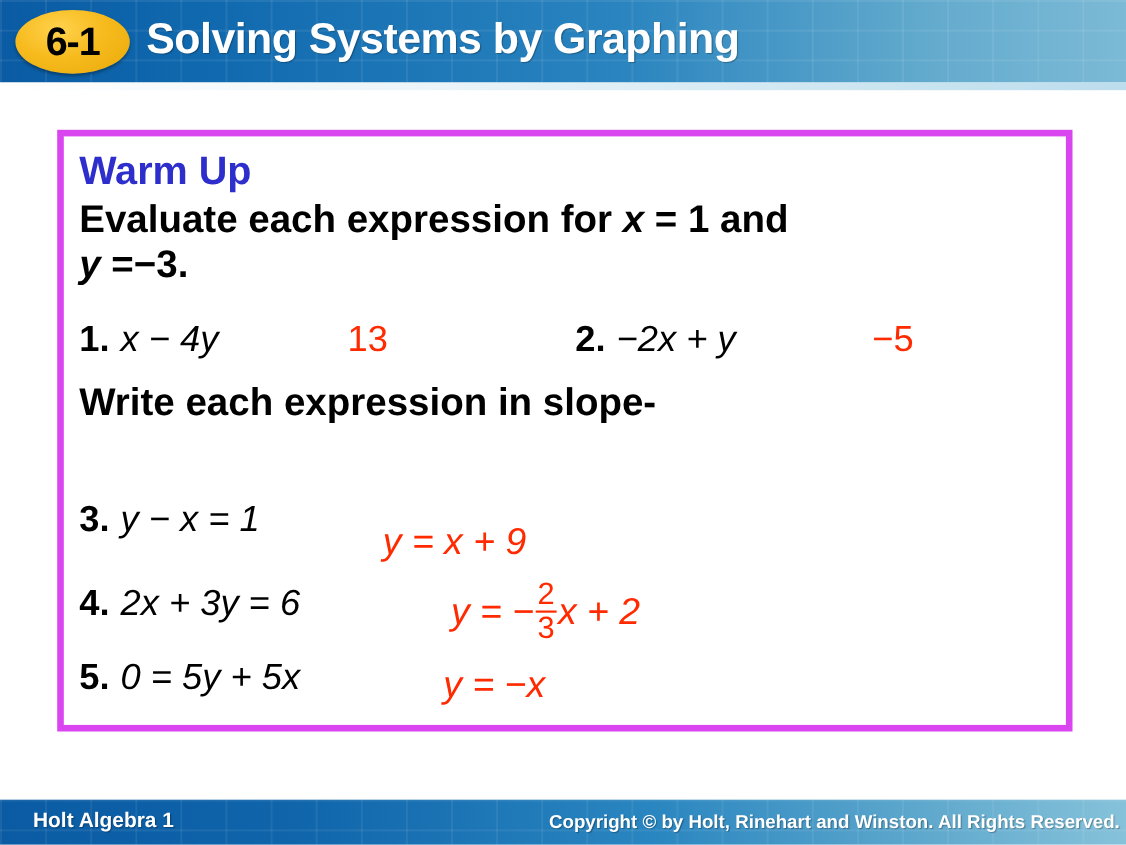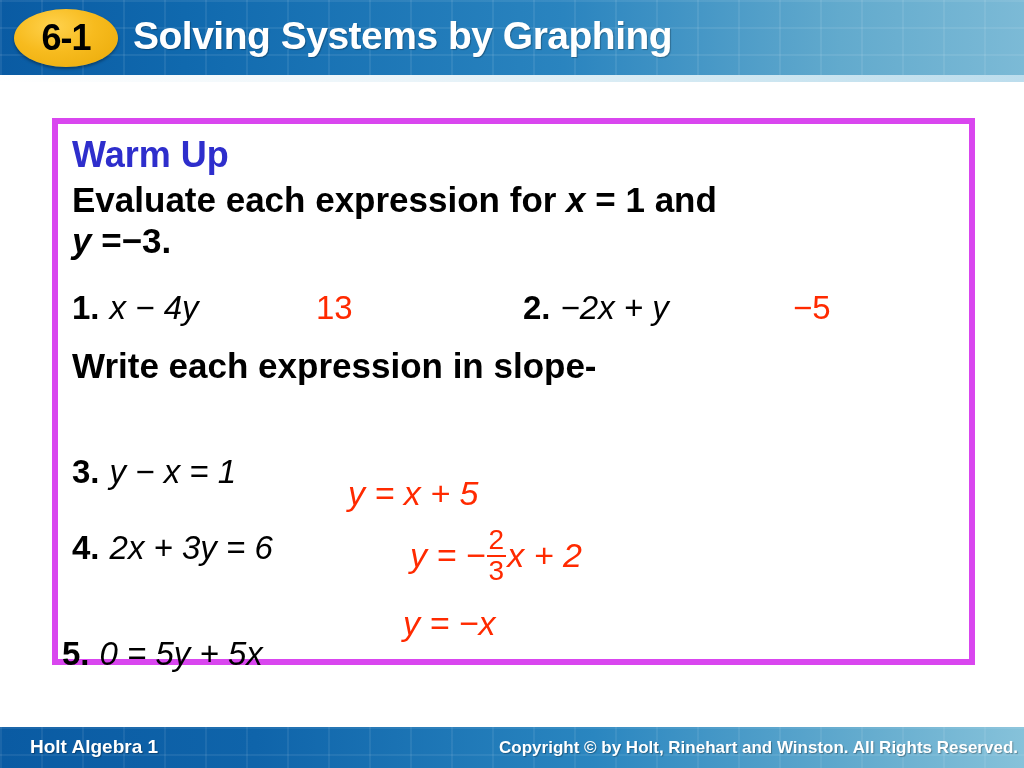--- a/index.html
+++ b/index.html
@@ -129,21 +129,21 @@
   #q1-ans { left: 258px; top: 165px; }
   #q2 { left: 465px; top: 165px; }
   #q2-ans { left: 735px; top: 165px; }
 
   #q3 { left: 14px; top: 329px; }
   #q3-ans { left: 290px; top: 350px; }
 
   #q4 { left: 14px; top: 405px; }
   #q4-ans { left: 352px; top: 405px; }
 
-  #q5 { left: 4px; top: 472px; margin-top: 39px; }
+  #q5 { left: 14px; top: 472px; }
   #q5-ans { left: 345px; top: 480px; }
 
   .answer {
     position: absolute;
     white-space: nowrap;
     color: #FF2A00;
     font-size: 33px;
     font-weight: normal;
   }
   .answer.big { font-size: 34px; }
@@ -241,21 +241,21 @@
 
   <div class="qrow" id="q1"><span class="qnum">1.</span><span class="qexpr it" style="margin-left:10px">x − 4y</span></div>
   <div class="answer" id="q1-ans">13</div>
 
   <div class="qrow" id="q2"><span class="qnum">2.</span><span class="qexpr it" style="margin-left:10px">−2x + y</span></div>
   <div class="answer" id="q2-ans">−5</div>
 
   <div class="line prompt" id="prompt-line3">Write each expression in slope-</div>
 
   <div class="qrow" id="q3"><span class="qnum">3.</span><span class="qexpr it" style="margin-left:10px">y − x = 1</span></div>
-  <div class="answer big it" id="q3-ans">y = x + 5</div>
+  <div class="answer big it" id="q3-ans">y = x + 9</div>
 
   <div class="qrow" id="q4"><span class="qnum">4.</span><span class="qexpr it" style="margin-left:10px">2x + 3y = 6</span></div>
   <div class="answer big" id="q4-ans"><span class="it">y = −</span><span class="frac"><span class="num">2</span><span class="bar"></span><span class="den">3</span></span><span class="it">x + 2</span></div>
 
   <div class="qrow" id="q5"><span class="qnum">5.</span><span class="qexpr it" style="margin-left:10px">0 = 5y + 5x</span></div>
   <div class="answer big it" id="q5-ans">y = −x</div>
 
 </div>
 
 <div id="footer">

